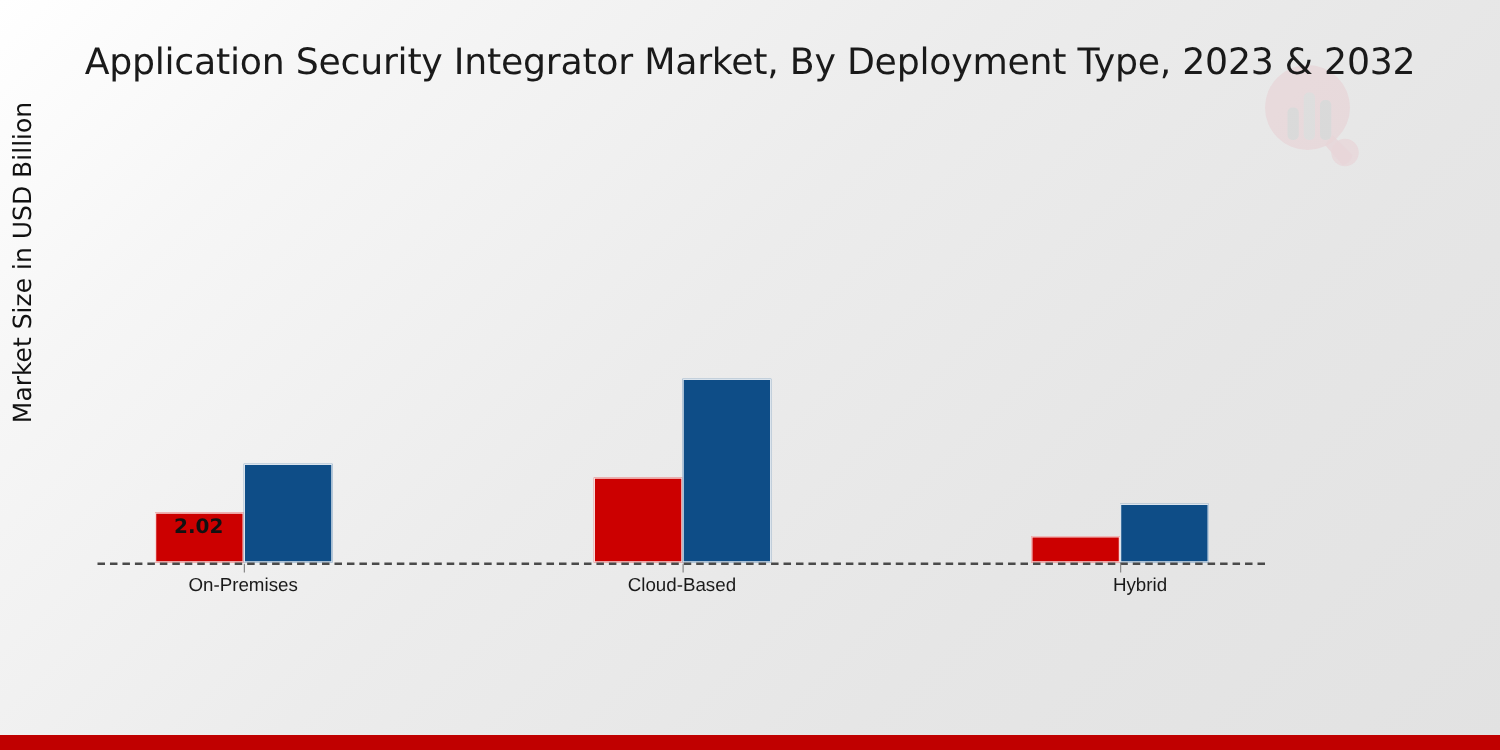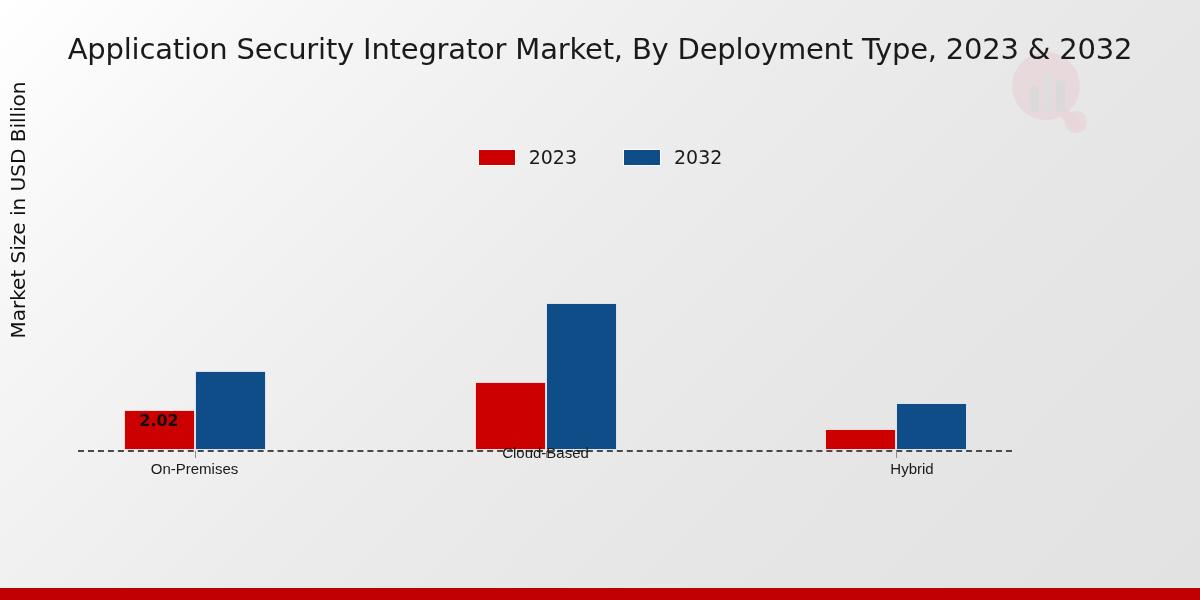--- a/index.html
+++ b/index.html
@@ -156,49 +156,39 @@
       <path d="M64 62 L80 78 A9 9 0 0 1 72 86 L58 70 Z" fill="#E7C5CB" opacity="0.8"></path>
       <circle cx="74" cy="76" r="11" fill="#E8C8CE" opacity="0.8"></circle>
       <rect x="28" y="40" width="9" height="26" rx="4" fill="#CFCFCF"></rect>
       <rect x="41" y="28" width="9" height="38" rx="4" fill="#D6D6D6"></rect>
       <rect x="54" y="34" width="9" height="32" rx="4" fill="#CFCFCF"></rect>
     </svg>
   </div>
 
   <div id="chart-title">Application Security Integrator Market, By Deployment Type, 2023 &amp; 2032</div>
 
-  <div id="legend">
-    <div class="legend-item">
-      <span class="legend-swatch" style="background:#CC0000;"></span>
-      <span class="legend-label">2023</span>
-    </div>
-    <div class="legend-item">
-      <span class="legend-swatch" style="background:#0E4D87;"></span>
-      <span class="legend-label">2032</span>
-    </div>
-  </div>
 
   <div id="y-axis-title">Market Size in USD Billion</div>
 
   <div id="plot-area">
     <div id="bars-layer">
         <div class="bar" style="left: 123.5px; top: 410.004px; width: 71px; height: 39.996px; background: rgb(204, 0, 0);"></div>
         <div class="bar-value-label" style="left: 159px; top: 386.004px; transform: translateX(-50%); margin-top: 25px;">2.02</div>
         <div class="bar" style="left: 194.5px; top: 370.998px; width: 71px; height: 79.002px; background: rgb(14, 77, 135);"></div>
         <div class="bar" style="left: 474.5px; top: 382.086px; width: 71px; height: 67.914px; background: rgb(204, 0, 0);"></div>
         <div class="bar" style="left: 545.5px; top: 303.084px; width: 71px; height: 146.916px; background: rgb(14, 77, 135);"></div>
         <div class="bar" style="left: 824.5px; top: 429.012px; width: 71px; height: 20.988px; background: rgb(204, 0, 0);"></div>
         <div class="bar" style="left: 895.5px; top: 403.074px; width: 71px; height: 46.926px; background: rgb(14, 77, 135);"></div>
       </div>
     <div id="x-axis-line"></div>
     <div id="labels-layer">
         <div class="category-tick" style="left: 194.5px; top: 451px;"></div>
         <div class="category-label" style="left: 194.5px; top: 460px;">On-Premises</div>
         <div class="category-tick" style="left: 545.5px; top: 451px;"></div>
-        <div class="category-label" style="left: 545.5px; top: 444px;">Cloud-Based</div>
+        <div class="category-label" style="left: 545.5px; top: 460px;">Cloud-Based</div>
         <div class="category-tick" style="left: 895.5px; top: 451px;"></div>
         <div class="category-label" style="left: 912px; top: 460px;">Hybrid</div>
       </div>
   </div>
 
   <div id="bottom-accent-bar" style="background:#C00000;"></div>
 
 </div>
 
 </body></html>

